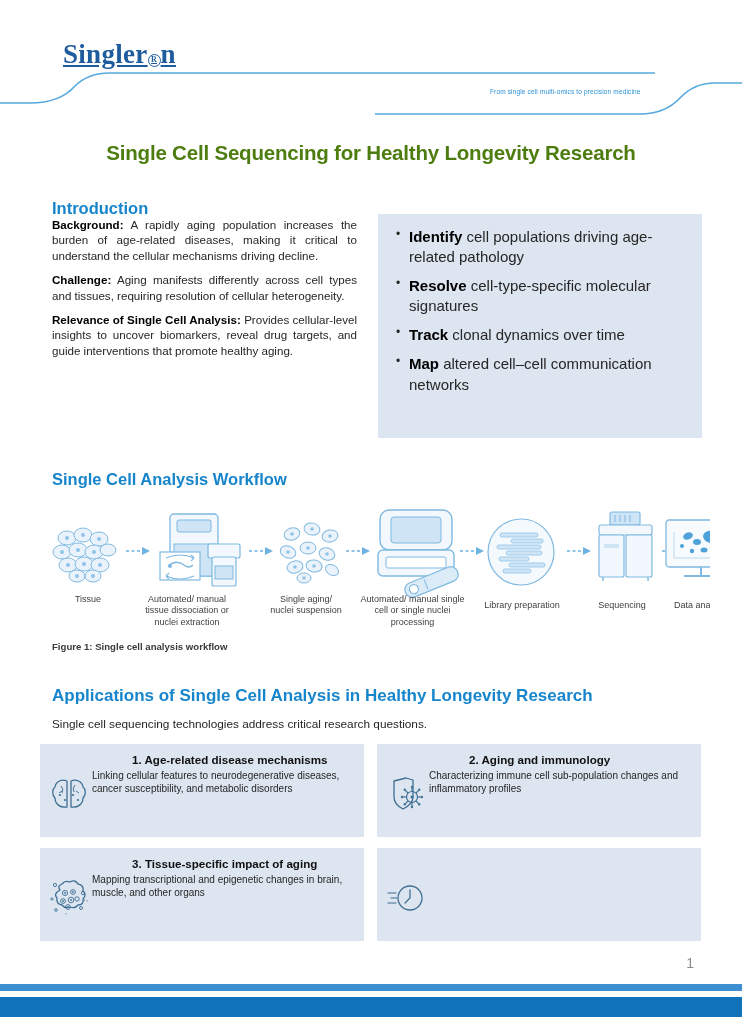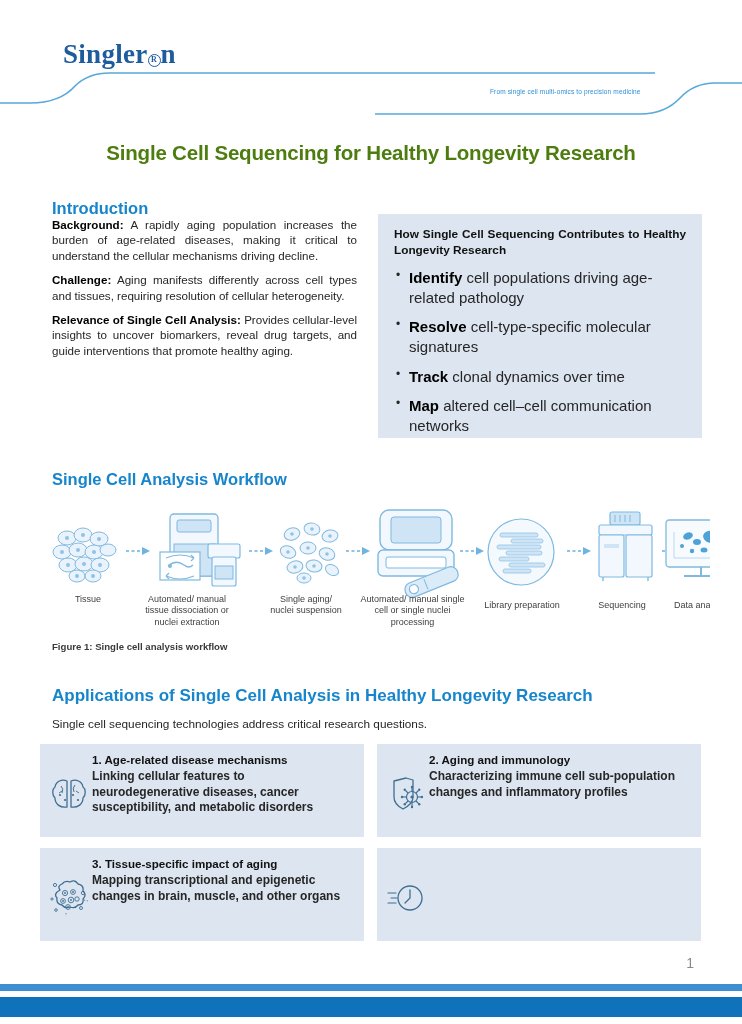--- a/index.html
+++ b/index.html
@@ -10,21 +10,21 @@
     overflow: hidden;
   }
   .page { position: relative; width: 742px; height: 1024px; background:#fff; }
 
   
   .header { position: relative; height: 120px; }
   .logo {
     position: absolute; left: 63px; top: 39px;
     font-family: "Liberation Serif", serif;
     font-size: 27px; font-weight: bold; color: #1f5c9e;
-    letter-spacing: .3px; display: flex; align-items: baseline;
+    letter-spacing: .3px; display: flex; align-items: baseline; text-decoration: underline;
   }
   .logo .reg {
     display:inline-block; width: 13px; height: 13px; border-radius: 50%;
     border: 1.5px solid #1f5c9e; position: relative; top: -1px;
     font-size: 8px; line-height: 10px; text-align:center; color:#1f5c9e;
     font-family: "Liberation Serif", serif;
   }
   .header-svg { position: absolute; left:0; top: 70px; }
   .tagline {
     position: absolute; left: 490px; top: 88px;
@@ -96,24 +96,24 @@
     display: flex; align-items: flex-start;
     padding: 9px 10px 8px 8px;
   }
   .card-icon {
     width: 42px; min-width: 42px; height: 58px;
     display:flex; align-items:center; justify-content:center;
     margin-top: 12px;
   }
   .card-body { flex: 1; padding-left: 2px; }
   .card-title {
-    font-size: 11.6px; font-weight: bold; color: #111; margin-bottom: 3px;
+    font-size: 11.6px; font-weight: bold; color: #111; margin-bottom: 3px; margin-left: 40px;
   }
   .card-text {
-    font-size: 12px; line-height: 1.3; color: #262626; font-weight: bold;
+    font-size: 10px; line-height: 1.3; color: #262626;
   }
 
   
   .page-num {
     position: absolute; right: 48px; top: 955px;
     font-size: 14px; color: #8a8a8a;
   }
   .bar-thin {
     position: absolute; left: 0; top: 984px; width: 742px; height: 7px;
     background: #3d8fd1;
@@ -156,21 +156,20 @@
     </p>
     <p>
       <b>Challenge:</b><span> Aging manifests differently across cell types and tissues, requiring resolution of cellular heterogeneity.</span>
     </p>
     <p>
       <b>Relevance of Single Cell Analysis:</b><span> Provides cellular-level insights to uncover biomarkers, reveal drug targets, and guide interventions that promote healthy aging.</span>
     </p>
   </div>
 
   <div class="intro-box">
-    <div class="box-title">How Single Cell Sequencing Contributes to Healthy Longevity Research</div>
     <ul>
       <li>
         <b>Identify</b><span> cell populations driving age-related pathology</span>
       </li>
       <li>
         <b>Resolve</b><span> cell-type-specific molecular signatures</span>
       </li>
       <li>
         <b>Track</b><span> clonal dynamics over time</span>
       </li>

